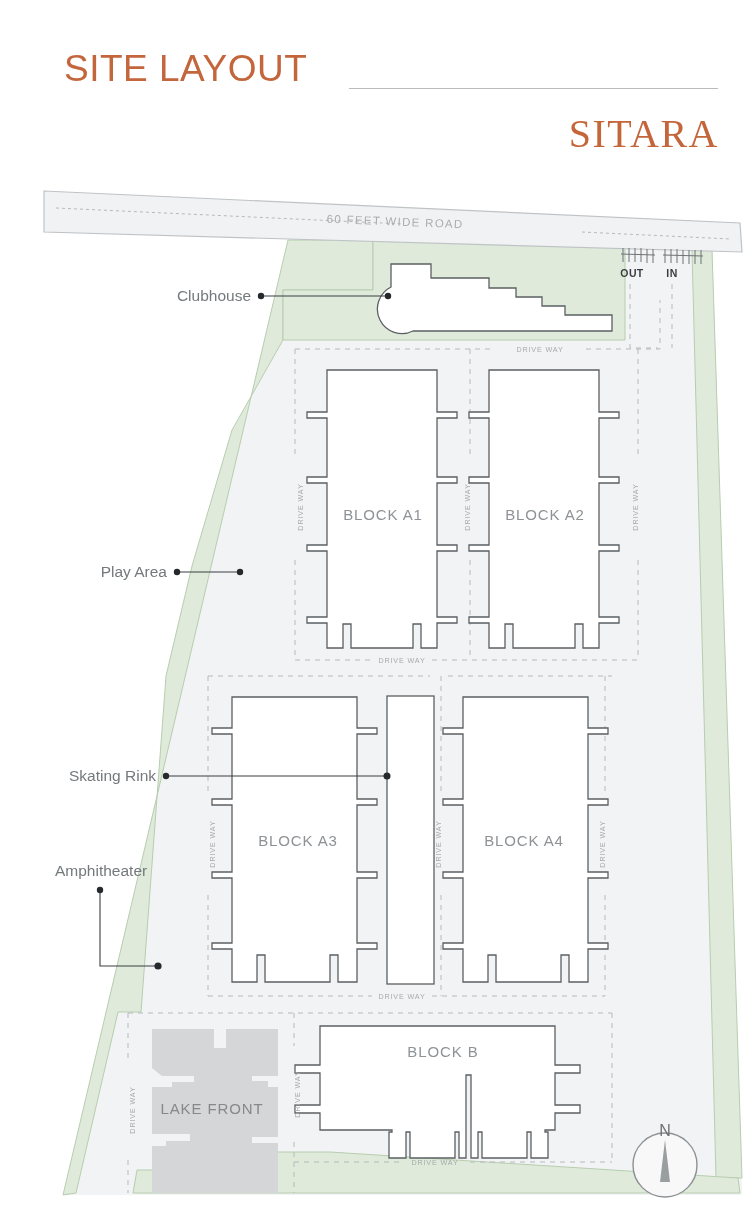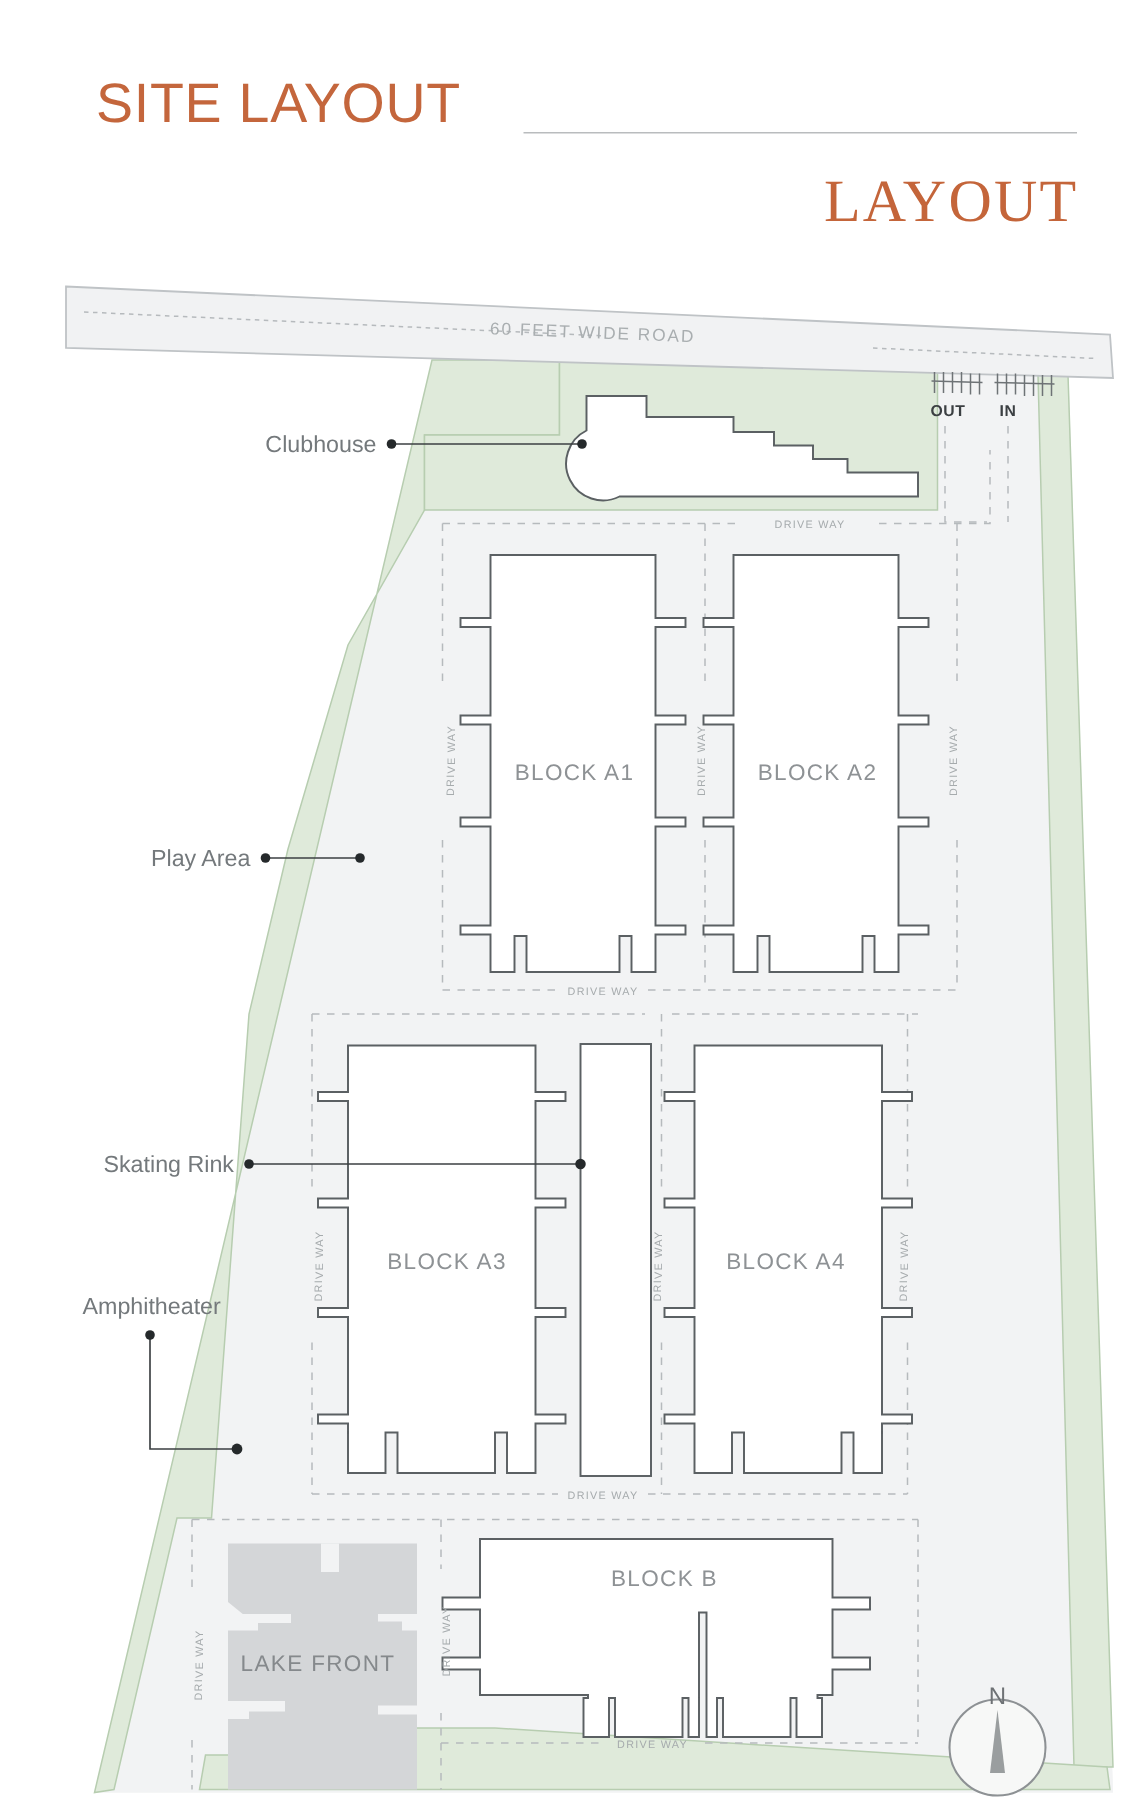--- a/index.html
+++ b/index.html
@@ -111,21 +111,21 @@
     font-size: 16px;
     fill: #6e7275;
   }
 </style>
 </head>
 <body>
 
 <div id="header">
   <div id="page-title">SITE LAYOUT</div>
   <div id="title-rule"></div>
-  <div id="brand-name">LAYOUT</div>
+  <div id="brand-name">SITARA</div>
 </div>
 
 <div id="map-wrap">
 <svg id="site-map" viewBox="0 0 755 1213" xmlns="http://www.w3.org/2000/svg">
 
   <defs>
 
     <path id="p-dw-a1-left" d="M 303,552 L 303,462"></path>
     <path id="p-dw-a1-a2" d="M 470,552 L 470,462"></path>
     <path id="p-dw-a2-right" d="M 638,552 L 638,462"></path>

